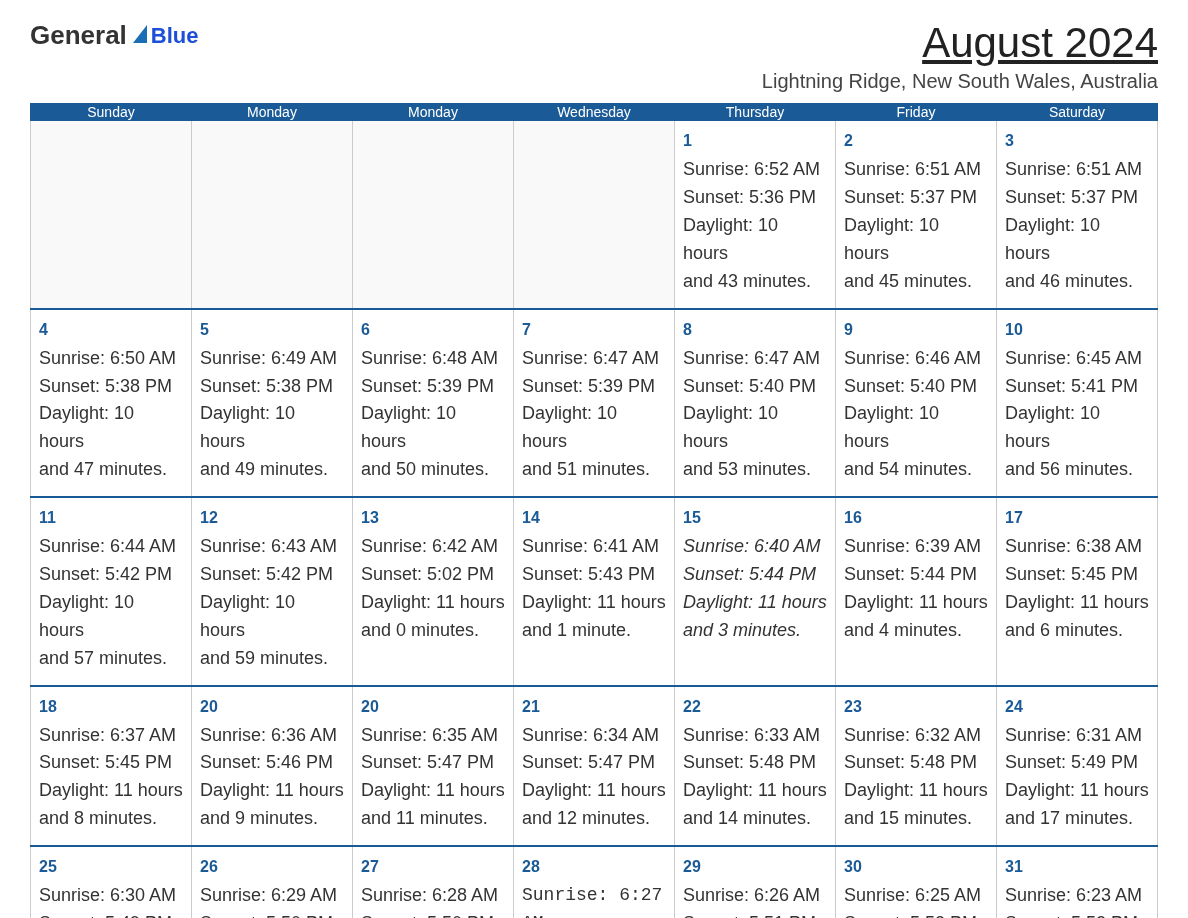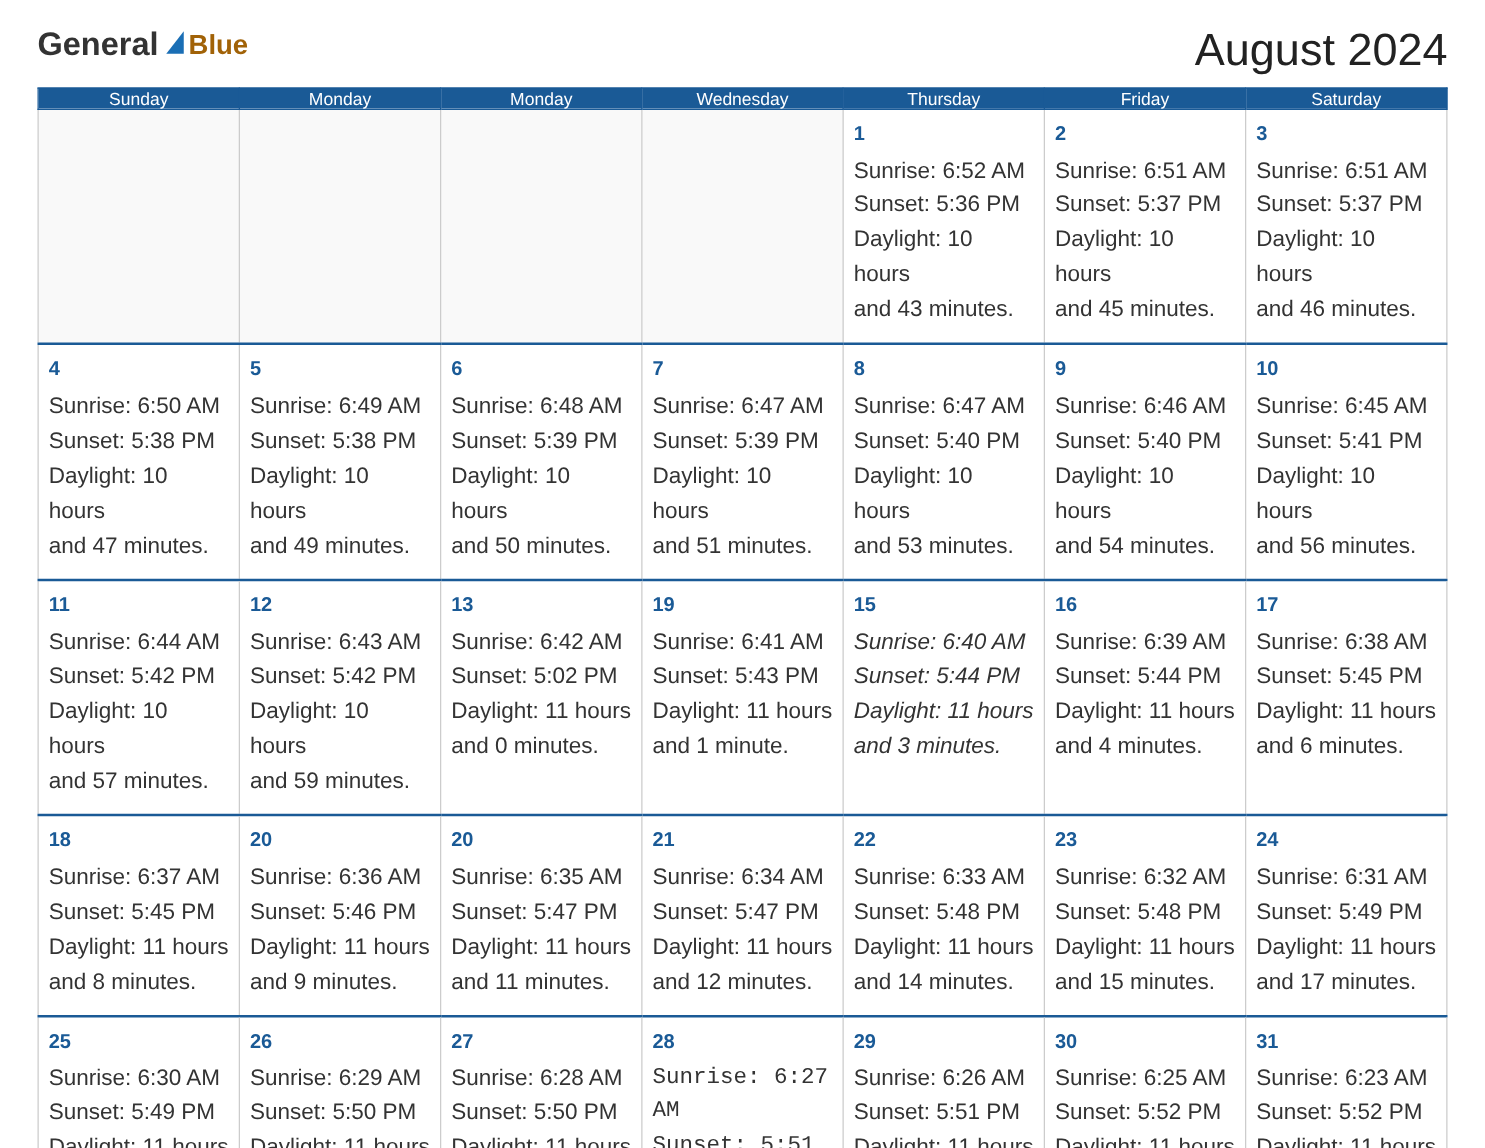--- a/index.html
+++ b/index.html
@@ -22,38 +22,39 @@
       gap: 4px;
     }
     .logo-text-general {
       font-size: 26px;
       font-weight: bold;
       color: #333;
     }
     .logo-text-blue {
       font-size: 22px;
       font-weight: bold;
-      color: #a16207;
+      color: #1d4ed8;
     }
     .logo-triangle {
       width: 0;
       height: 0;
       border-left: 14px solid transparent;
       border-bottom: 18px solid #1a6eb5;
       margin-left: 2px;
       margin-bottom: 4px;
     }
     .title-area {
       text-align: right;
     }
     .month-title {
-      font-size: 36px;
+      font-size: 42px;
       font-weight: normal;
       color: #222;
       line-height: 1.1;
+      text-decoration: underline;
     }
     .location-subtitle {
       font-size: 20px;
       color: #444;
       margin-top: 4px;
     }
     .calendar-table {
       width: 100%;
       border-collapse: collapse;
       margin-top: 10px;
@@ -102,20 +103,21 @@
 <div class="header-area">
   <div class="logo">
     <span class="logo-text-general">General</span>
     <div style="display:flex; flex-direction:column; align-items:center;">
       <div class="logo-triangle"></div>
     </div>
     <span class="logo-text-blue">Blue</span>
   </div>
   <div class="title-area">
     <div class="month-title">August 2024</div>
+    <div class="location-subtitle">Lightning Ridge, New South Wales, Australia</div>
   </div>
 </div>
 
 <table class="calendar-table">
   <thead>
     <tr>
     <th>Sunday</th>
         <th>Monday</th>
         <th>Monday</th>
         <th>Wednesday</th>
@@ -219,21 +221,21 @@
 and 59 minutes.</div>
         </td>
         <td>
           <span class="day-number">13</span>
           <div class="day-info" style="white-space: pre-line;">Sunrise: 6:42 AM
 Sunset: 5:02 PM
 Daylight: 11 hours
 and 0 minutes.</div>
         </td>
         <td>
-          <span class="day-number">19</span>
+          <span class="day-number">14</span>
           <div class="day-info" style="white-space: pre-line;">Sunrise: 6:41 AM
 Sunset: 5:43 PM
 Daylight: 11 hours
 and 1 minute.</div>
         </td>
         <td>
           <span class="day-number">15</span>
           <div class="day-info" style="white-space: pre-line; font-style: italic;">Sunrise: 6:40 AM
 Sunset: 5:44 PM
 Daylight: 11 hours

